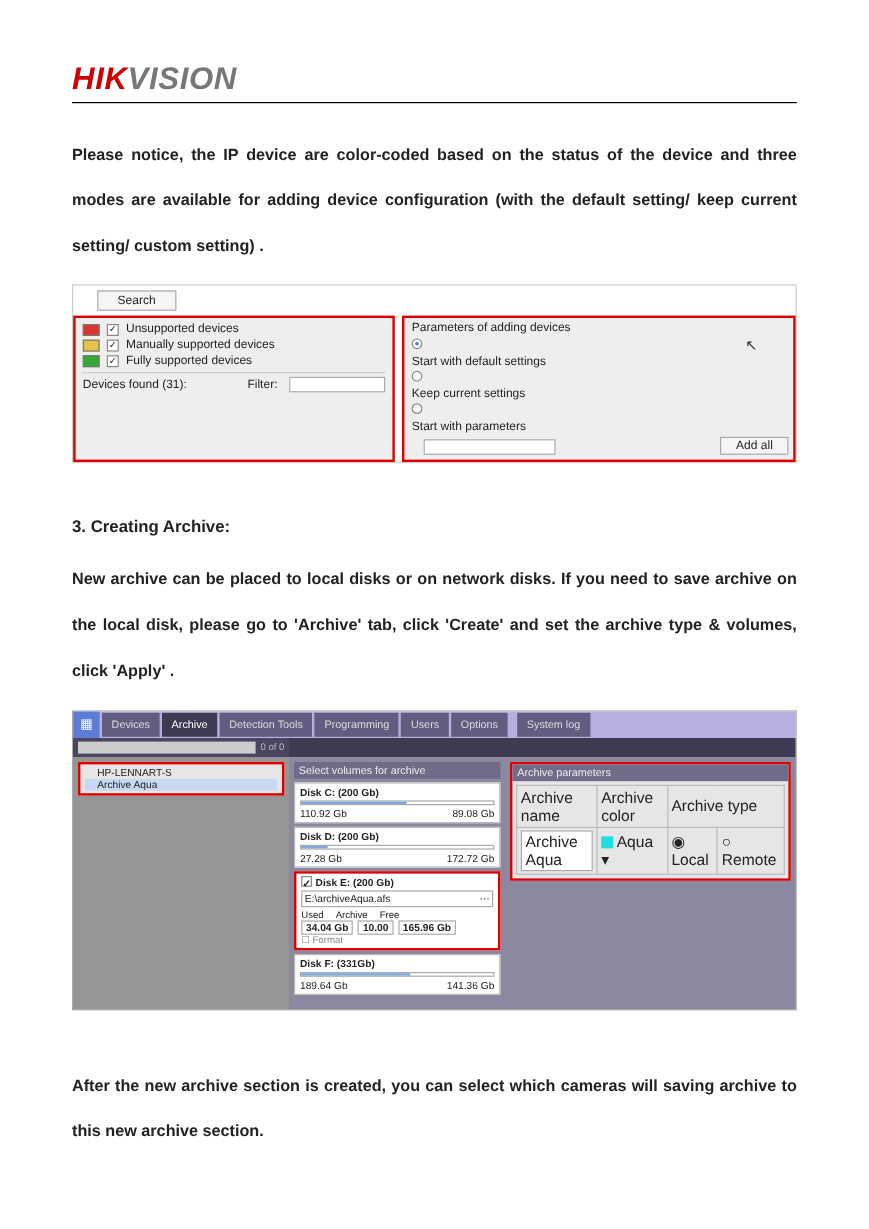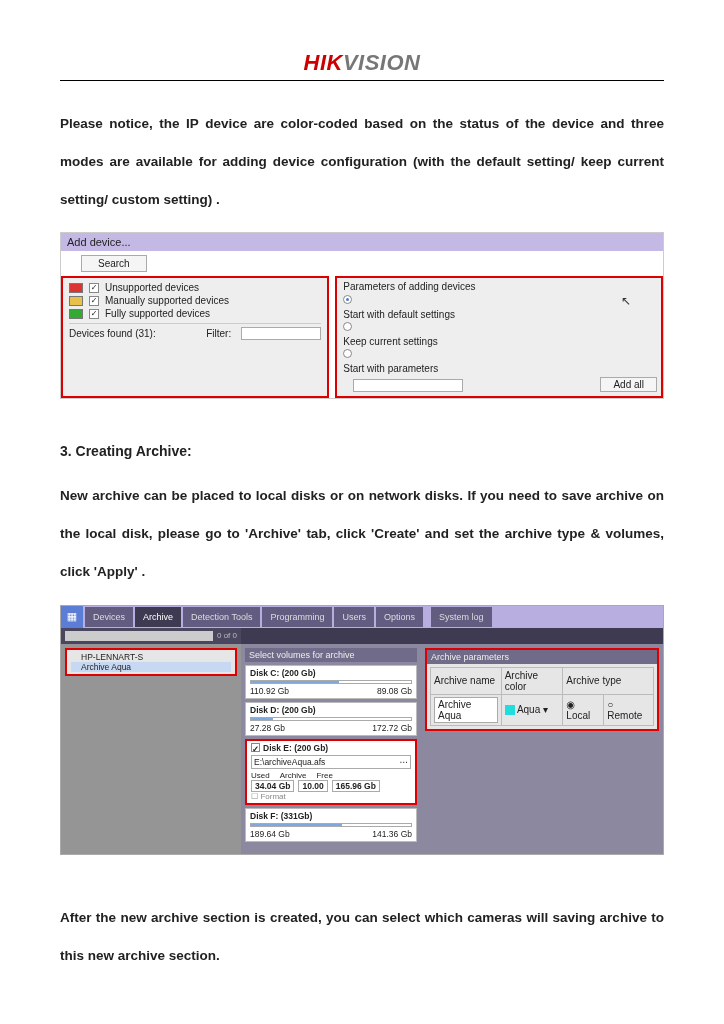--- a/index.html
+++ b/index.html
@@ -1,17 +1,17 @@
 <!DOCTYPE html>
 <html><head>
 <meta charset="utf-8">
 <style>
   * { box-sizing: border-box; margin: 0; padding: 0; }
   body { font-family: Arial, sans-serif; font-size: 13px; color: #222; background: #fff; padding: 50px 60px; width: 724px; }
-  .logo { font-weight: 800; font-style: italic; font-size: 22px; letter-spacing: 0.5px; border-bottom: 1.5px solid #000; padding-bottom: 4px; margin-bottom: 24px; text-align: center; }
+  .logo { font-weight: 800; font-style: italic; font-size: 26px; letter-spacing: 0.5px; border-bottom: 1.5px solid #000; padding-bottom: 4px; margin-bottom: 24px; }
   .logo .red { color: #c00; }
   .logo .gray { color: #777; }
   .para { line-height: 2.8; margin-bottom: 14px; text-align: justify; font-size: 13.5px; font-weight: bold; }
   .heading { font-weight: bold; font-size: 14px; margin: 44px 0 18px 0; }
 
   
   .shot1 { border: 1px solid #ccc; font-size: 10px; margin-bottom: 40px; }
   .shot1 .titlebar { background: #c4b9e5; padding: 3px 6px; font-size: 11px; }
   .shot1 .row2 { display:flex; }
   .shot1 .searchbtn { border:1px solid #aaa; background:#f5f5f5; padding:2px 16px; margin:4px 0 4px 20px; display:inline-block; font-size:10px; }
@@ -55,38 +55,37 @@
   .shot2 .diskpanel .dhead { font-weight:bold; display:flex; align-items:center; gap:3px; }
   .shot2 .diskpanel .bar { height:4px; background:#fff; border:1px solid #aaa; margin:2px 0; }
   .shot2 .diskpanel .bar .fill { height:100%; background:#7da8e0; }
   .shot2 .diskpanel .vals { display:flex; justify-content:space-between; }
   .shot2 .diskpanel .pathin { background:#fff; border:1px solid #aaa; padding:1px 2px; margin:2px 0; display:flex; justify-content:space-between; }
   .shot2 .diskpanel .triple { display:flex; gap:4px; }
   .shot2 .diskpanel .triple span { background:#fff; border:1px solid #aaa; padding:0 3px; }
   .shot2 .propscol { flex:1; background:#8c88a0; padding:4px; }
   .shot2 .propsbox { border:2px solid #d00; background:#e6e6e6; padding:3px; }
   .shot2 .propsbox .phead { background:#6f6b88; color:#eee; padding:2px 4px; margin:-3px -3px 3px -3px; font-size:9px; }
-  .shot2 .propsbox table { width:100%; border-collapse:collapse; font-size:10px; }
+  .shot2 .propsbox table { width:100%; border-collapse:collapse; font-size:13px; }
   .shot2 .propsbox td { border:1px solid #bbb; padding:2px 3px; }
   .shot2 .propsbox .namein { background:#fff; border:1px solid #aaa; padding:1px 3px; display:block; }
   .shot2 .propsbox .colorsw { width:10px; height:10px; background:#2dd; display:inline-block; vertical-align:middle; }
   .shot2 .body::after { content:""; position:absolute; }
   .shot2wrap { position:relative; }
 </style>
 </head>
 <body>
 
 <div class="logo">
   <span class="red">HIK</span><span class="gray">VISION</span>
 </div>
 
 <p class="para">Please notice, the IP device are color-coded based on the status of the device and three modes are available for adding device configuration (with the default setting/ keep current setting/ custom setting) .</p>
 
 <div class="shot1">
-  <div class="titlebar">Add device...</div>
   <div class="row2">
     <span class="searchbtn">Search</span>
   </div>
   <div class="maincols">
     <div class="leftbox">
       <div class="legendrow">
         <span class="sw red"></span>
         <span class="ck">✓</span>
         <span>Unsupported devices</span>
       </div>

